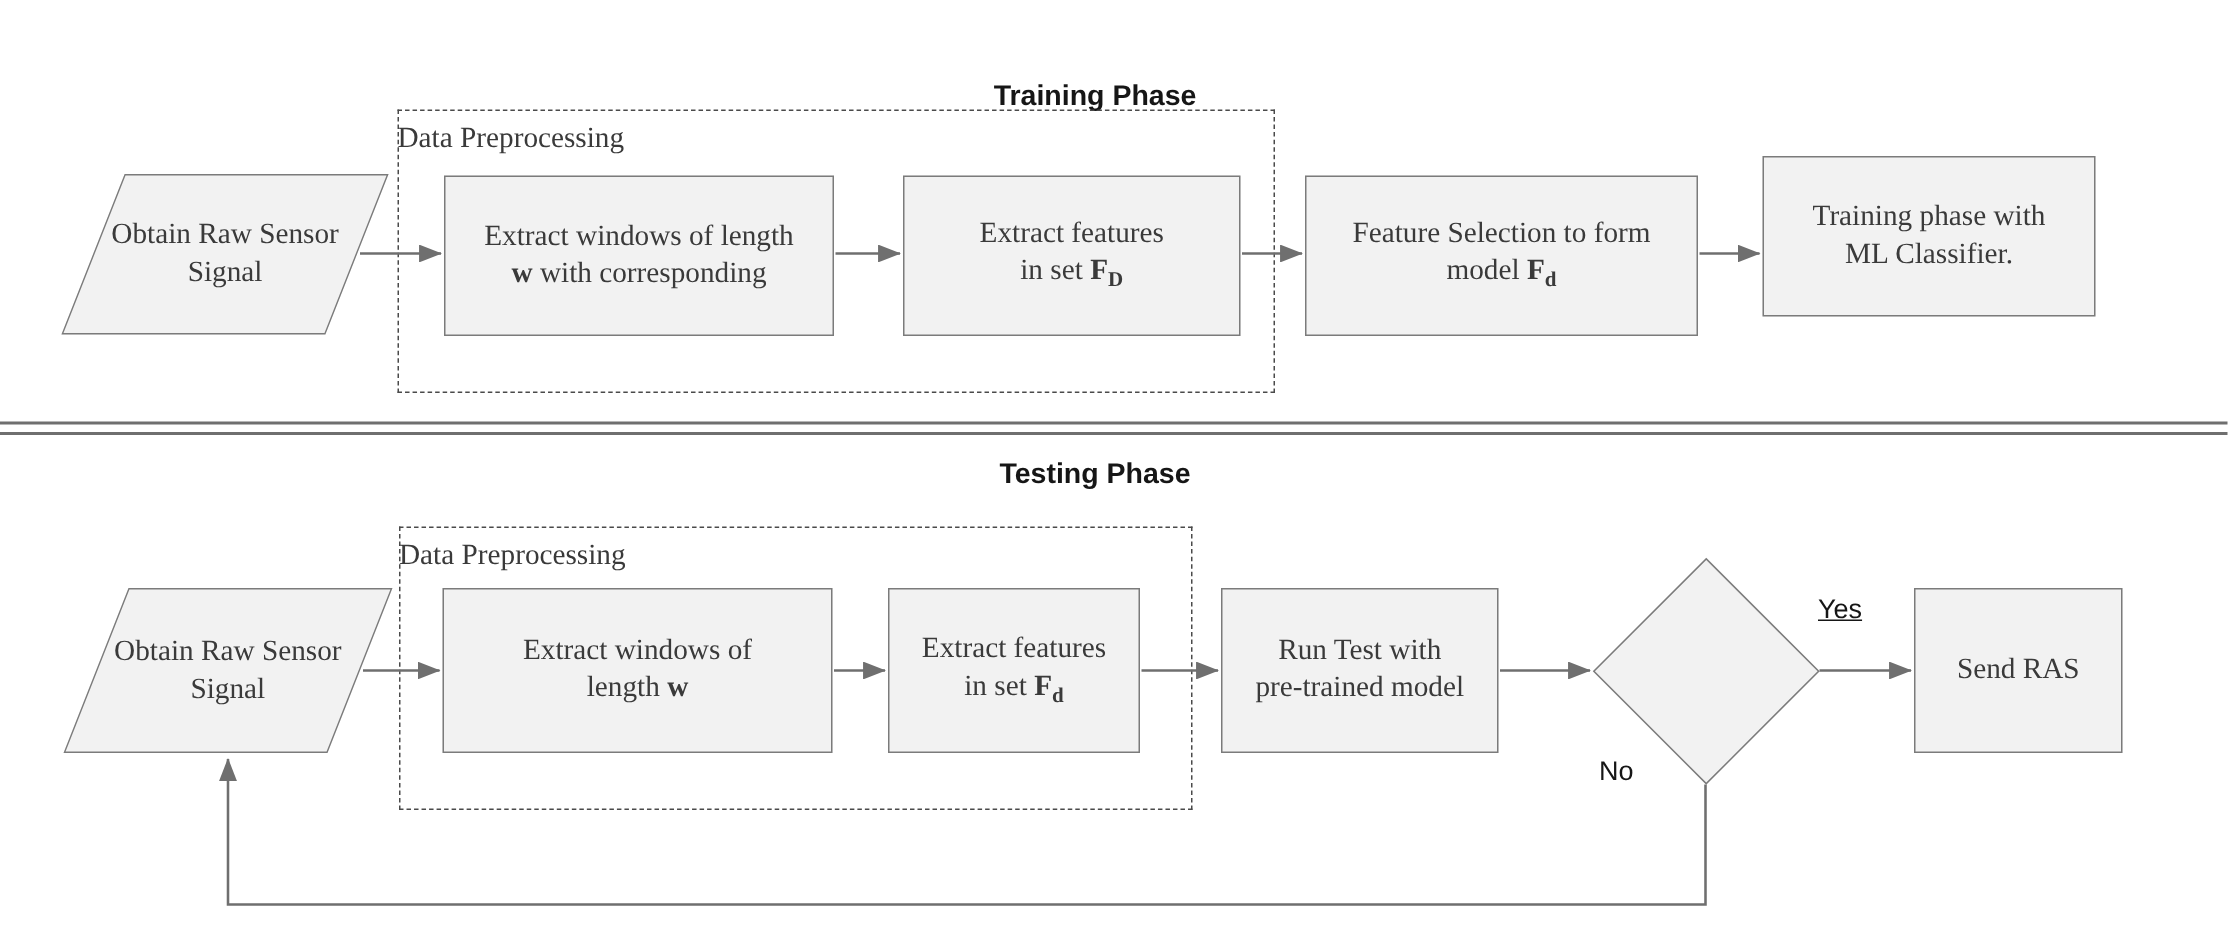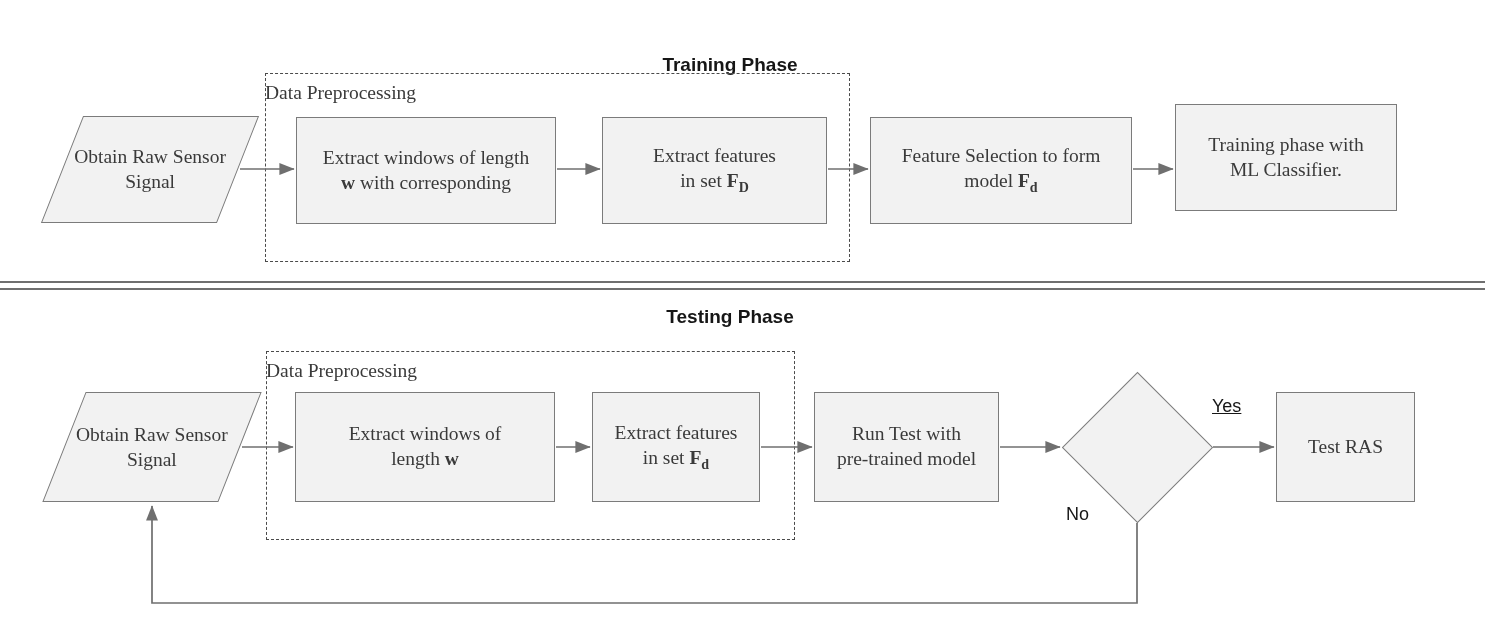--- a/index.html
+++ b/index.html
@@ -155,21 +155,21 @@
       <span>pre-trained model</span>
     </div>
   </div>
 
   <div class="diamond-wrap" style="left:1084px;top:394px;width:107px;height:107px;">
     <div class="diamond-shape"></div>
   </div>
 
   <div class="node" style="left:1276px;top:392px;width:139px;height:110px;">
     <div>
-      <span>Test RAS</span>
+      <span>Send RAS</span>
     </div>
   </div>
 
   <div class="edge-label" style="left:1212px;top:396px;text-decoration:underline;">Yes</div>
   <div class="edge-label" style="left:1066px;top:504px;">No</div>
 
   <svg class="lines" viewBox="0 0 1485 624">
     <defs>
       <marker id="ah" markerWidth="9" markerHeight="7" refX="8.6" refY="3.5" orient="auto">
         <polygon points="0 0, 9 3.5, 0 7" fill="#6f6f6f"></polygon>

